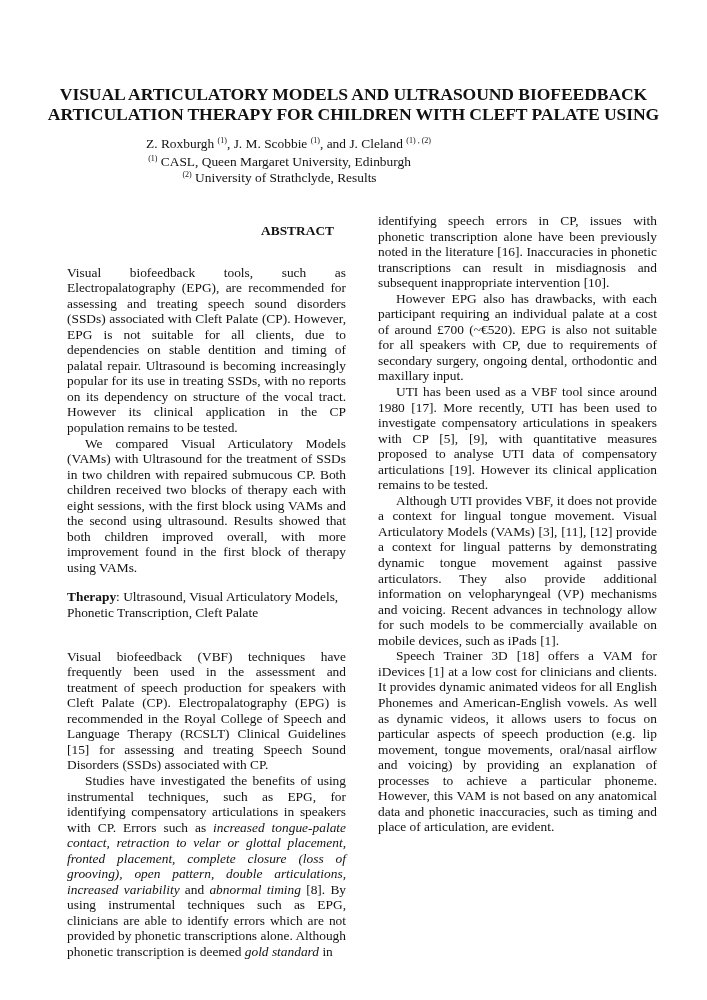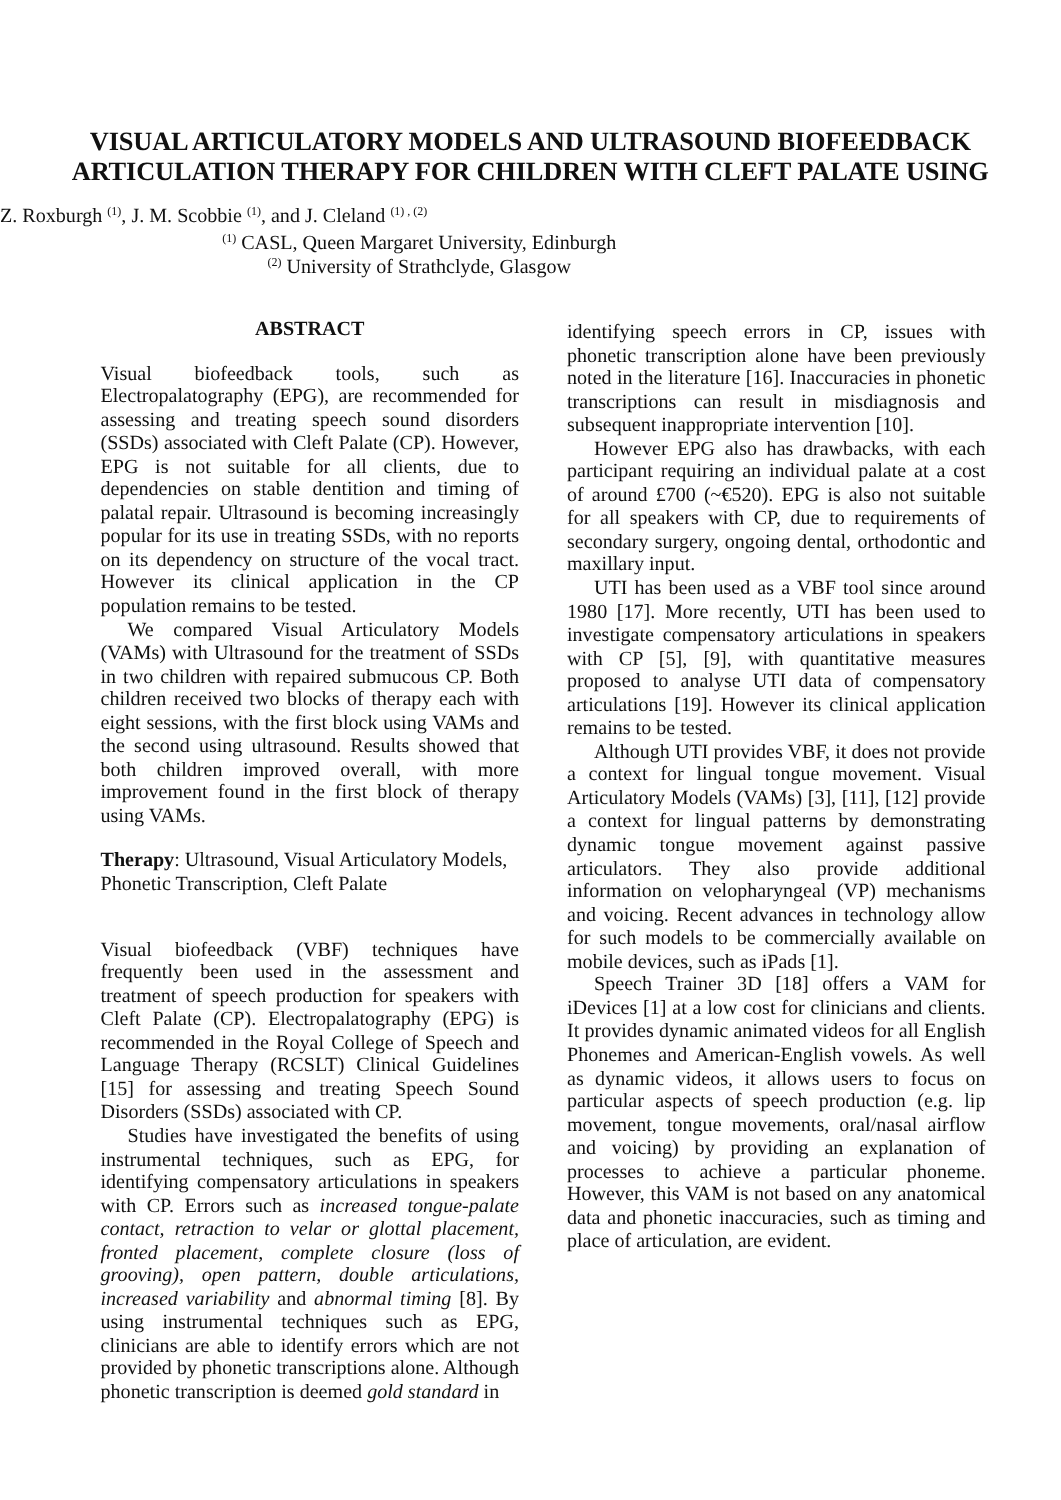--- a/index.html
+++ b/index.html
@@ -1,24 +1,24 @@
 <!DOCTYPE html>
 <html><head>
 <meta charset="utf-8">
 <style>
   html, body { margin: 0; padding: 0; background: #ffffff; }
   body { width: 707px; height: 1000px; position: relative; overflow: hidden; color: #111; font-family: "Liberation Serif", serif; }
   .title { position: absolute; left: 0; width: 707px; top: 84px; text-align: center; font-weight: bold; font-size: 17.6px; line-height: 20px; letter-spacing: -0.1px; }
-  .authors { position: absolute; left: 0; width: 577px; top: 136px; text-align: left; font-size: 13.4px; line-height: 16px; }
+  .authors { position: absolute; left: 0; width: 577px; top: 136px; text-align: center; font-size: 13.4px; line-height: 16px; }
   .affils { position: absolute; left: 0; width: 559px; top: 154px; text-align: center; font-size: 13.4px; line-height: 16px; }
   sup { font-size: 8px; vertical-align: 5px; line-height: 0; }
   .col { position: absolute; top: 211px; width: 279px; font-size: 13.4px; line-height: 15.55px; }
   .col.left { left: 67px; }
   .col.right { left: 378px; top: 213px; }
-  .head { text-align: center; font-weight: bold; font-size: 13.4px; margin: 0; }
+  .head { text-align: right; font-weight: bold; font-size: 13.4px; margin: 12px; }
   .col p { margin: 0; text-align: justify; }
   .indent { text-indent: 18px; }
   .gap-after-head { height: 14px; }
   .gap { height: 14px; }
   em { }
   .kw-label { font-weight: bold; }
 </style>
 </head>
 <body>
 
@@ -29,21 +29,21 @@
 
 <div class="authors">
   <span>Z. Roxburgh</span>
   <sup>(1)</sup><span>, </span><span>J. M. Scobbie</span>
   <sup>(1)</sup><span>, and </span><span>J. Cleland</span>
   <sup>(1) , (2)</sup>
 </div>
 
 <div class="affils">
   <div><sup>(1)</sup><span> CASL, Queen Margaret University, Edinburgh</span></div>
-  <div><sup>(2)</sup><span> University of Strathclyde, Glasgow</span></div>
+  <div><sup>(2)</sup><span> University of Strathclyde, Results</span></div>
 </div>
 
 <div class="col left">
   <div class="head">ABSTRACT</div>
   <div class="gap-after-head"></div>
   <p>Visual biofeedback tools, such as Electropalatography (EPG), are recommended for assessing and treating speech sound disorders (SSDs) associated with Cleft Palate (CP). However, EPG is not suitable for all clients, due to dependencies on stable dentition and timing of palatal repair. Ultrasound is becoming increasingly popular for its use in treating SSDs, with no reports on its dependency on structure of the vocal tract. However its clinical application in the CP population remains to be tested.</p>
   <p class="indent">We compared Visual Articulatory Models (VAMs) with Ultrasound for the treatment of SSDs in two children with repaired submucous CP. Both children received two blocks of therapy each with eight sessions, with the first block using VAMs and the second using ultrasound. Results showed that both children improved overall, with more improvement found in the first block of therapy using VAMs.</p>
   <div class="gap"></div>
   <p style="text-align:left;"><span class="kw-label">Therapy</span><span>: Ultrasound, Visual Articulatory Models, Phonetic Transcription, Cleft Palate</span></p>
   <div class="gap"></div>

